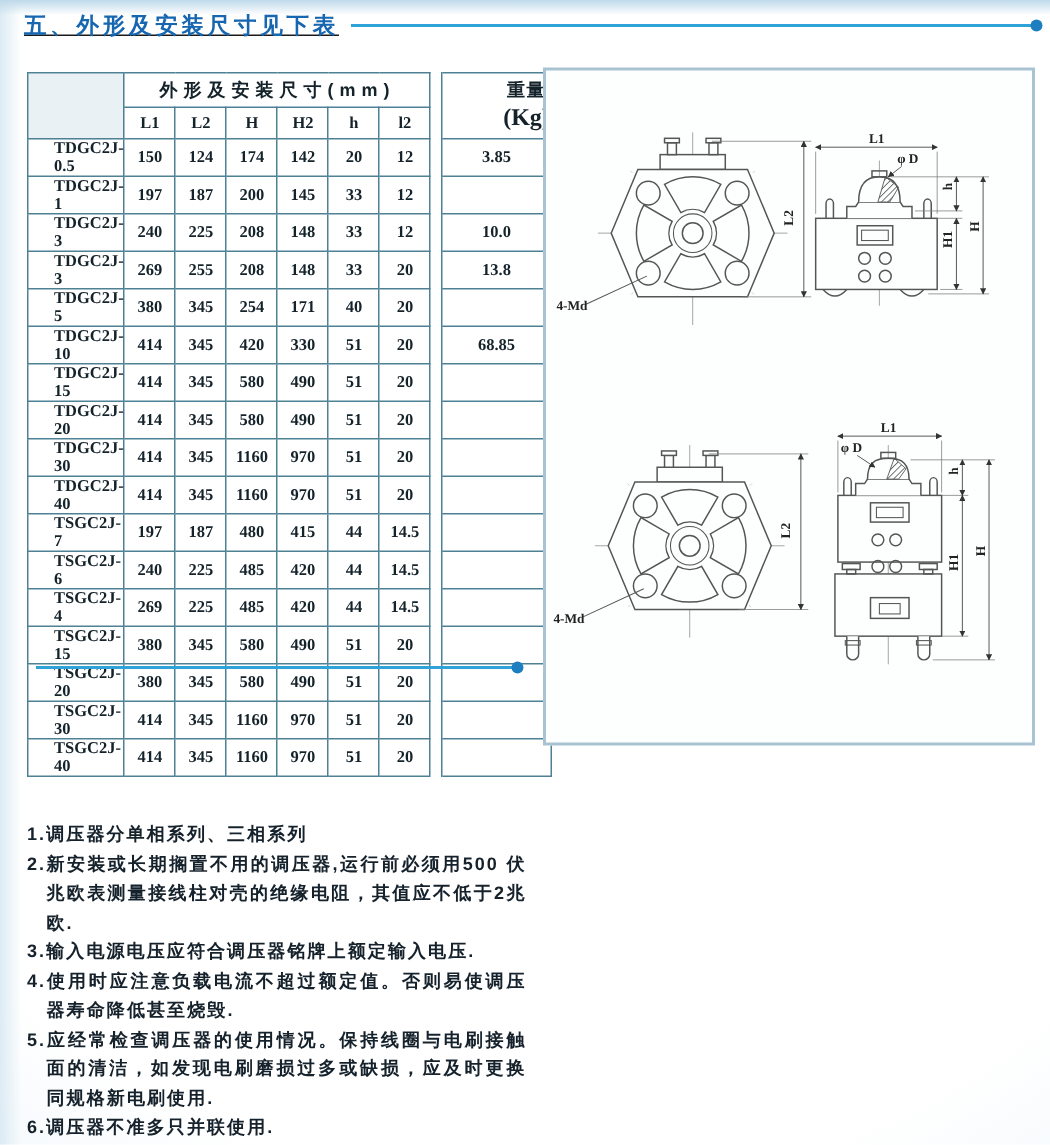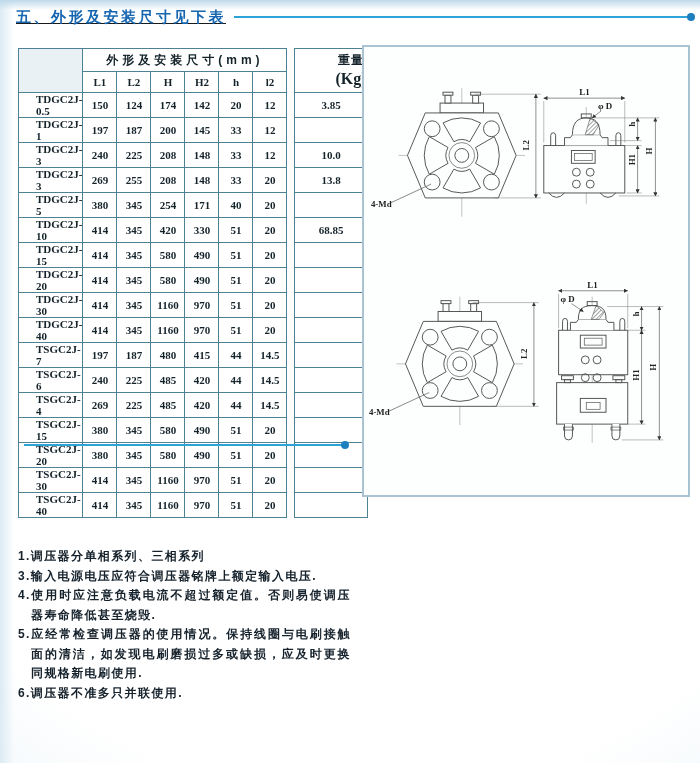--- a/index.html
+++ b/index.html
@@ -413,20 +413,21 @@
 
   <div class="sec-head" id="sec6-head">
     <span class="sec-rule">
         <i class="sec-dot"></i>
       </span>
   </div>
 
 
   <div class="notes">
     <div class="note"><span>1.</span><span>调压器分单相系列、三相系列</span></div>
+    <div class="note"><span>2.</span><span>新安装或长期搁置不用的调压器,运行前必须用500 伏兆欧表测量接线柱对壳的绝缘电阻，其值应不低于2兆欧.</span></div>
     <div class="note"><span>3.</span><span>输入电源电压应符合调压器铭牌上额定输入电压.</span></div>
     <div class="note"><span>4.</span><span>使用时应注意负载电流不超过额定值。否则易使调压器寿命降低甚至烧毁.</span></div>
     <div class="note"><span>5.</span><span>应经常检查调压器的使用情况。保持线圈与电刷接触面的清洁，如发现电刷磨损过多或缺损，应及时更换同规格新电刷使用.</span></div>
     <div class="note"><span>6.</span><span>调压器不准多只并联使用.</span></div>
     <div class="note"></div>
   </div>
 
 </div>
 
 </body></html>

